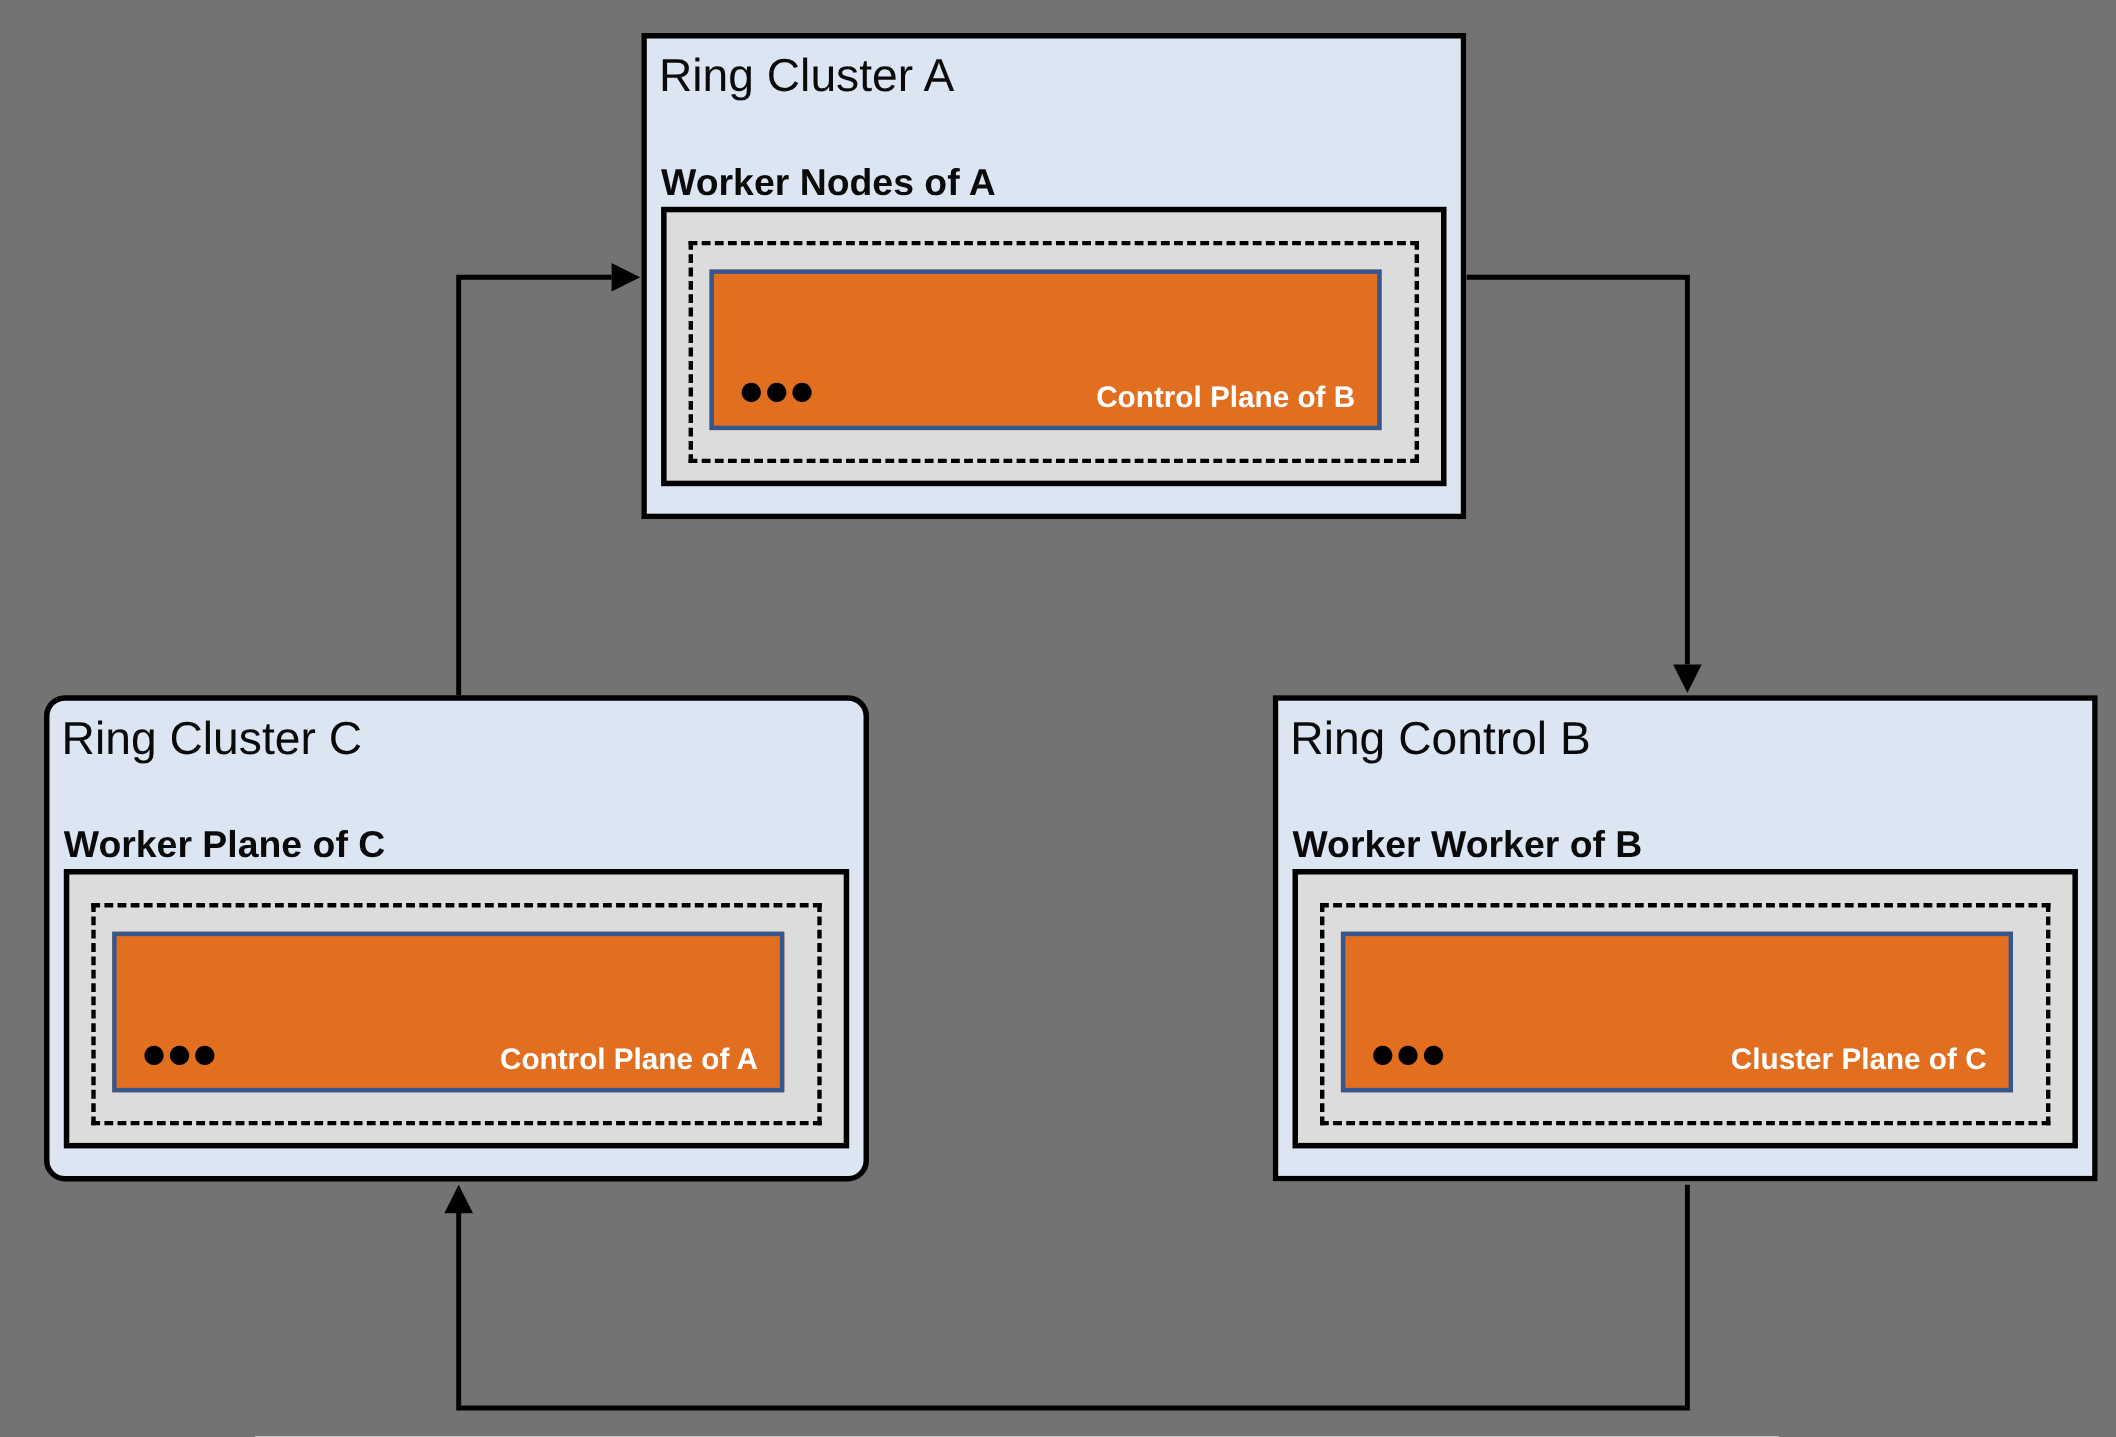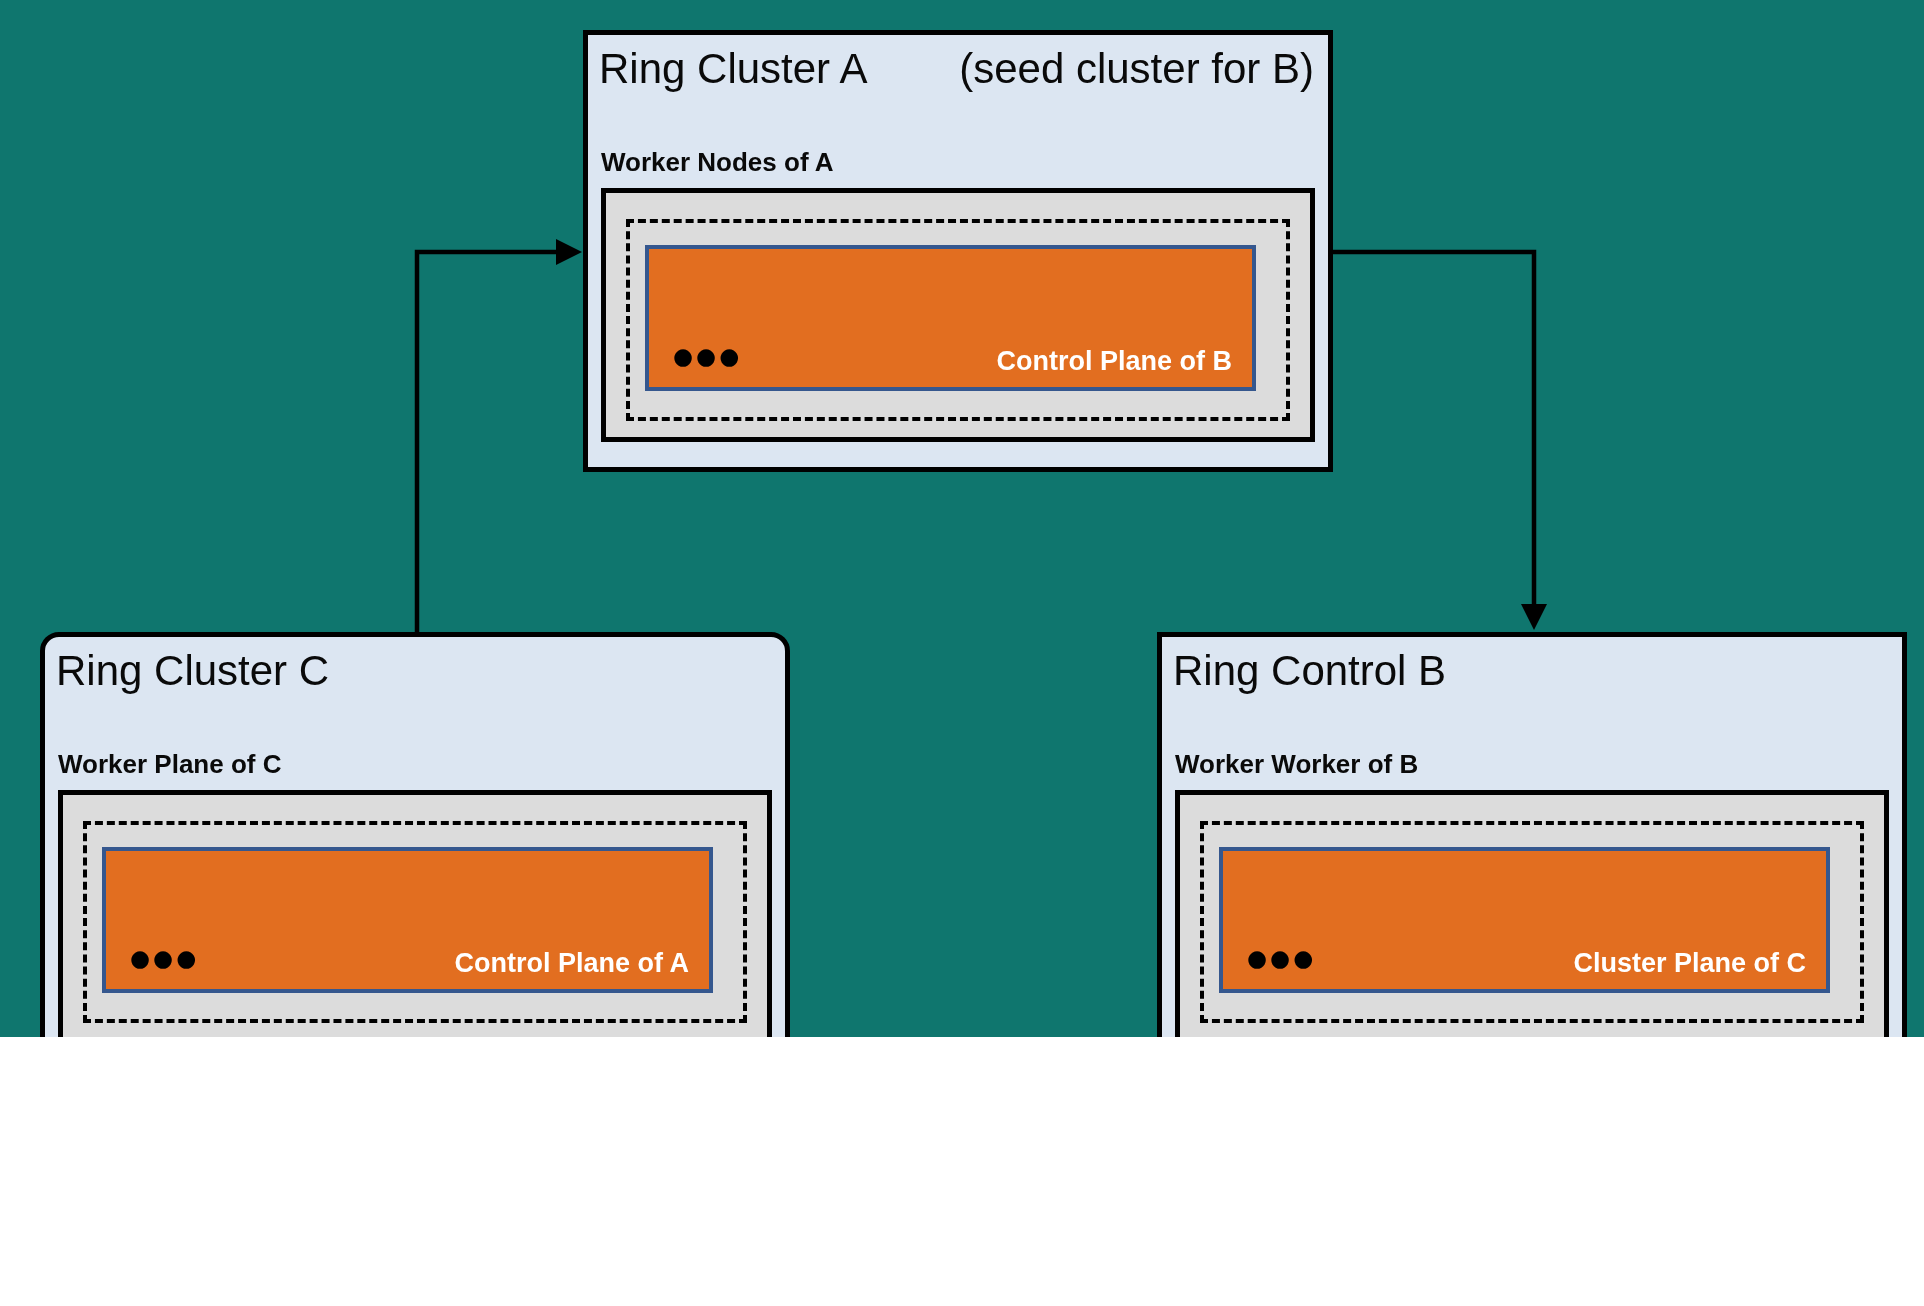--- a/index.html
+++ b/index.html
@@ -4,22 +4,22 @@
 <style>
   html, body {
     margin: 0;
     padding: 0;
     background: #ffffff;
     font-family: "Liberation Sans", "DejaVu Sans", sans-serif;
   }
   #canvas {
     position: relative;
     width: 1924px;
-    height: 1037px;
-    background: #0f766e;
+    height: 1306px;
+    background: #737373;
     overflow: hidden;
   }
   #arrow-layer {
     position: absolute;
     left: 0;
     top: 0;
     width: 1924px;
     height: 1306px;
   }
   .cluster {
@@ -44,21 +44,21 @@
     align-items: baseline;
     font-size: 42px;
     line-height: 1.25;
     color: #0a0a0a;
     white-space: nowrap;
   }
   .worker-label {
     position: absolute;
     left: 13px;
     top: 112px;
-    font-size: 26px;
+    font-size: 34px;
     font-weight: bold;
     color: #0a0a0a;
     white-space: nowrap;
   }
   .pool {
     position: absolute;
     left: 13px;
     right: 13px;
     top: 153px;
     bottom: 25px;
@@ -119,21 +119,20 @@
     </g>
     <g>
       <polyline points="1534,1077 1534,1280 417,1280 417,1102" fill="none" stroke="#000000" stroke-width="4.5"></polyline>
       <polygon points="404,1103 430,1103 417,1077" fill="#000000"></polygon>
     </g>
   </svg>
 
   <div class="cluster" id="cluster-a">
     <div class="title-row">
       <span>Ring Cluster A</span>
-      <span>(seed cluster for B)</span>
     </div>
     <div class="worker-label">Worker Nodes of A</div>
     <div class="pool">
       <div class="dashed">
         <div class="cp">
           <span class="dots">●●●</span>
           <span class="cp-label">Control Plane of B</span>
         </div>
       </div>
     </div>

